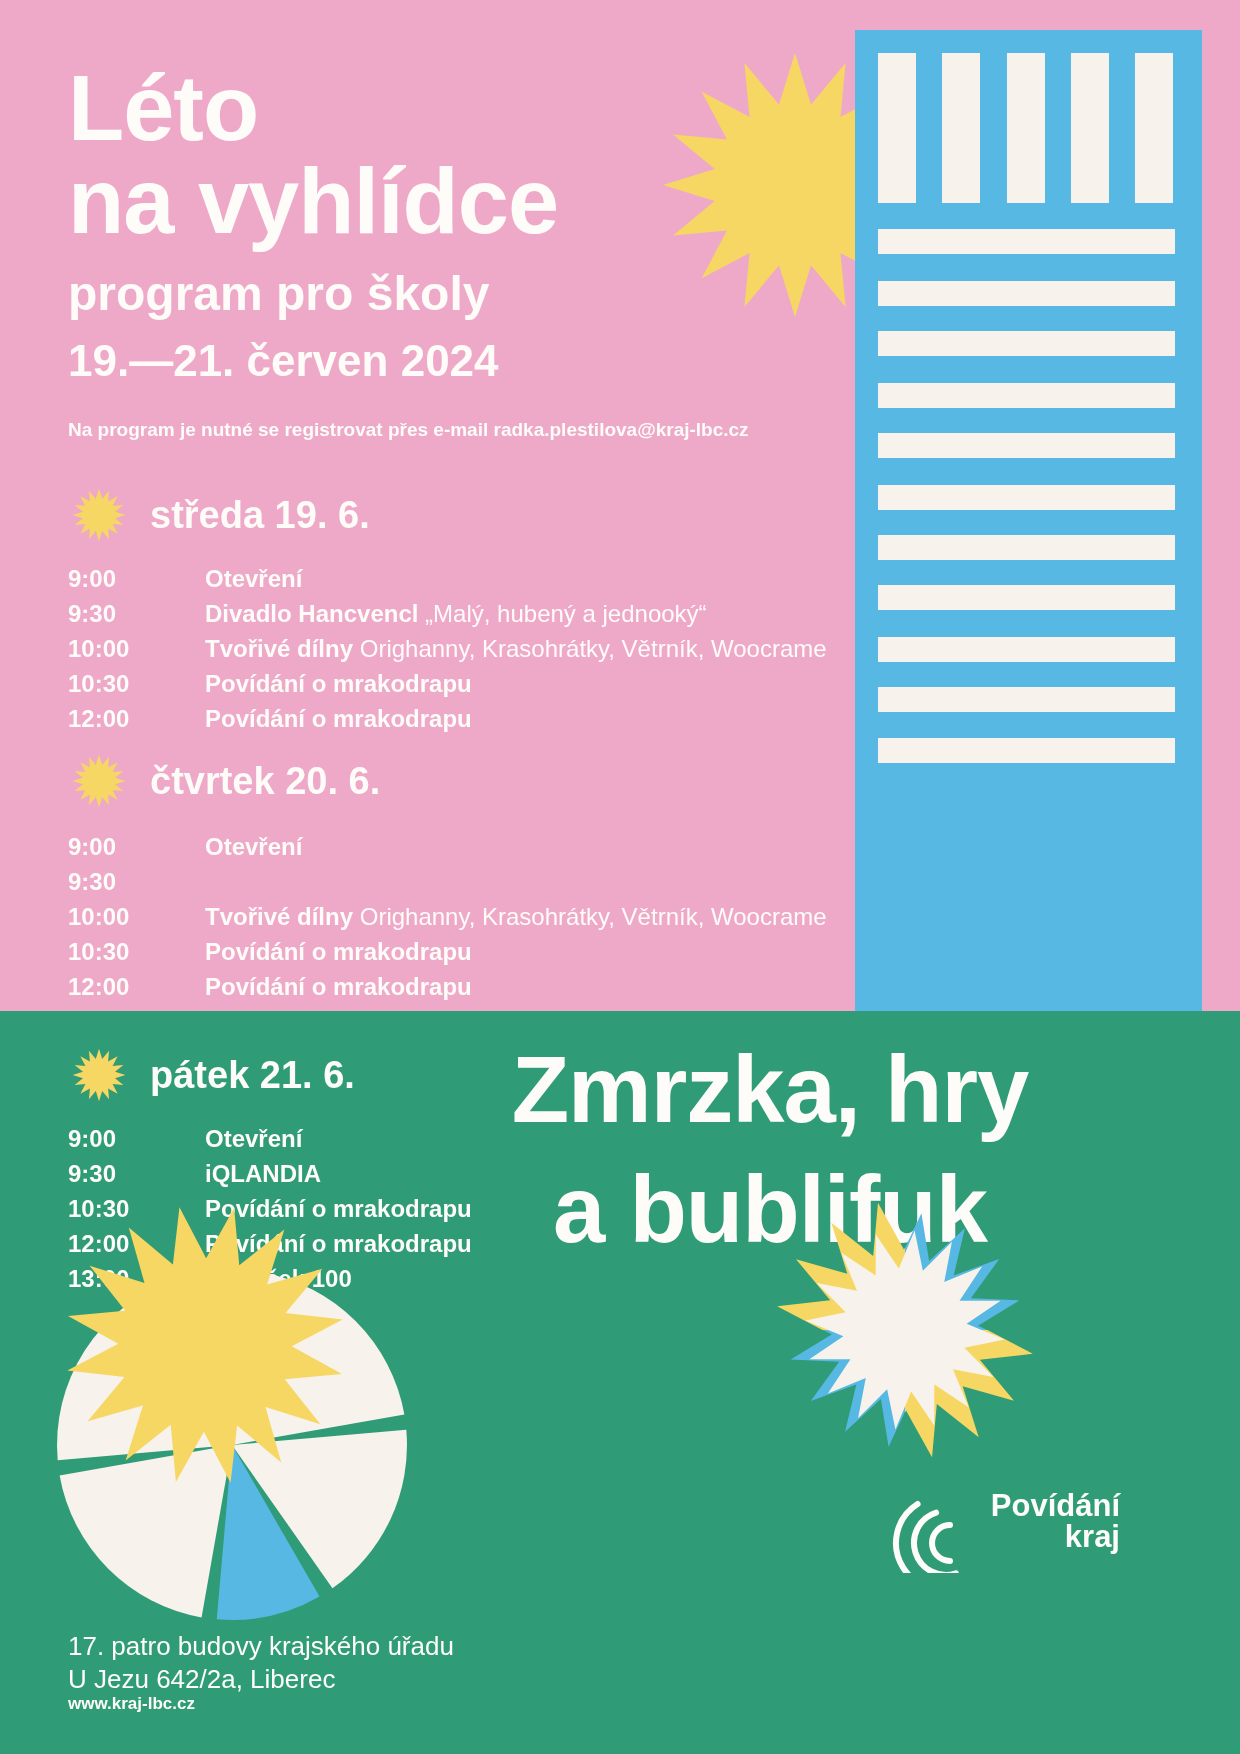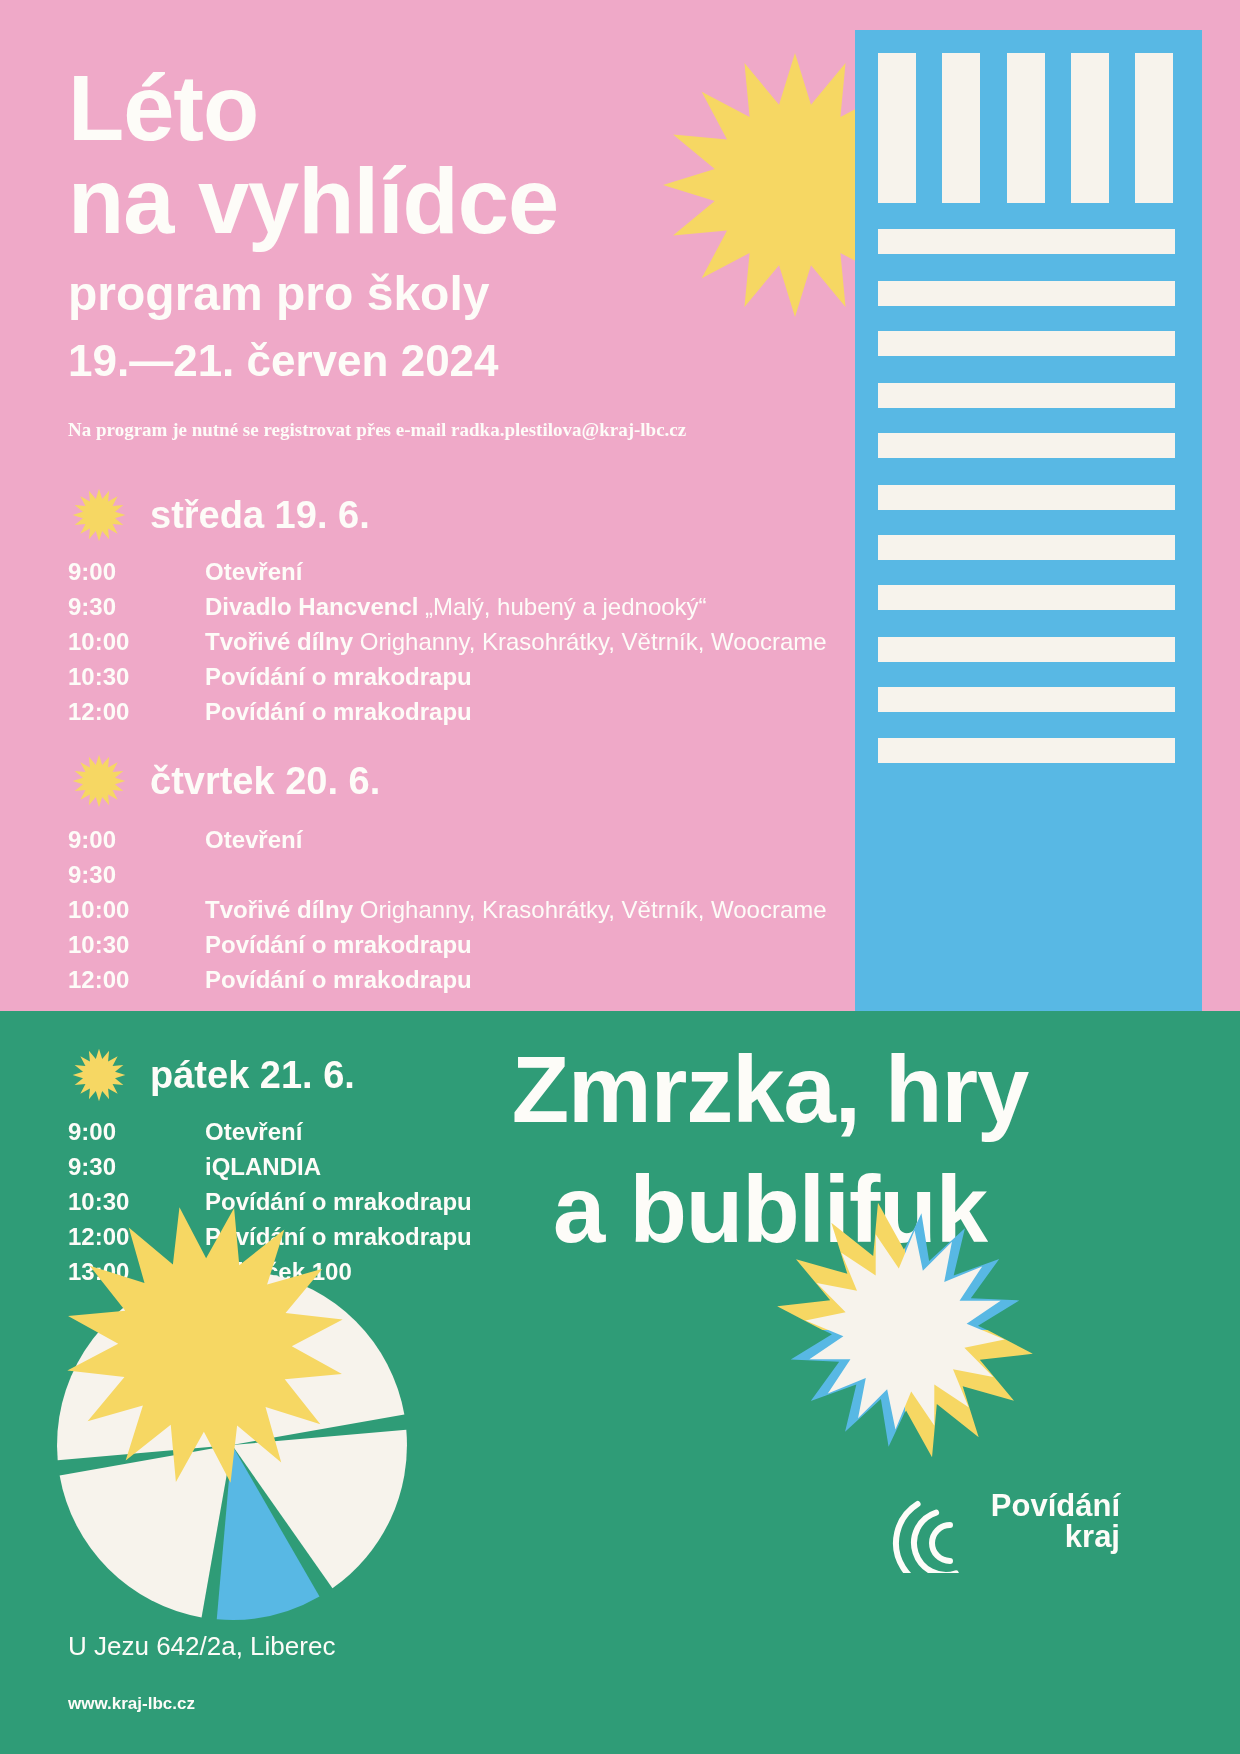--- a/index.html
+++ b/index.html
@@ -12,26 +12,26 @@
   .pink-bg{left:0;top:0;width:1240px;height:1011px;background:#efa9c8;}
   .green-bg{left:0;top:1011px;width:1240px;height:743px;background:#2f9c77;}
   .blue-col{left:855px;top:30px;width:347px;height:981px;background:#58b8e4;}
   .vbar,.hbar{position:absolute;background:#f7f3ec;}
   .vbar{width:38px;height:150px;top:23px;}
   .hbar{left:23px;width:297px;height:25px;}
   .txt{color:#fdfcf8;}
   .title{left:68px;top:62px;font-size:92px;font-weight:bold;line-height:93px;letter-spacing:-1px;}
   .subtitle{left:68px;top:266px;font-size:48px;font-weight:bold;}
   .dates{left:68px;top:336px;font-size:44px;font-weight:bold;}
-  .note{left:68px;top:419px;font-size:19px;font-weight:bold;font-family:Liberation Serif, serif;}
+  .note{left:68px;top:419px;font-size:19px;font-weight:bold;}
   .day-header{height:58px;display:flex;align-items:center;gap:22px;}
   .day-header .sun{width:58px;height:58px;flex:0 0 auto;}
   .day-label{font-size:38px;font-weight:bold;color:#fdfcf8;}
   .rows{display:flex;flex-direction:column;}
-  .event-row{height:35px;display:flex;align-items:flex-start;font-size:24px;color:#fdfcf8;}
+  .event-row{height:35px;display:flex;align-items:flex-end;font-size:24px;color:#fdfcf8;}
   .event-row .time{width:137px;font-weight:bold;flex:0 0 auto;}
   .event-row .desc b{font-weight:bold;}
   .event-row .detail{font-weight:normal;}
   .highlight{left:460px;top:1030px;width:620px;text-align:center;
     font-size:94px;font-weight:bold;line-height:120px;letter-spacing:-1px;}
   .footer-address{left:68px;top:1630px;font-size:26px;line-height:33px;font-weight:normal;}
   .footer-web{left:68px;top:1694px;font-size:17px;font-weight:bold;}
   .logo-text{left:975px;top:1490px;width:145px;text-align:right;
     font-size:31px;font-weight:bold;line-height:31px;color:#fdfcf8;}
   svg{display:block;}
@@ -196,20 +196,21 @@
   <g clip-path="url(#clipBLTR)">
     <use href="#star16" fill="#58b8e4" transform="translate(205,210) scale(1.18) rotate(8)"></use>
   </g>
   <g clip-path="url(#clipTLBR)">
     <use href="#star16" fill="#f6d763" transform="translate(205,210) scale(1.30) rotate(-12)"></use>
   </g>
   <use href="#star16" fill="#f7f3ec" transform="translate(205,210) scale(1.00) rotate(28)"></use>
 </svg>
 
 <div class="abs txt footer-address">
+  <div>17. patro budovy krajského úřadu</div>
   <div>U Jezu 642/2a, Liberec</div>
 </div>
 <div class="abs txt footer-web">www.kraj-lbc.cz</div>
 
 <svg class="abs" style="left:878px;top:1478px" width="100" height="95" viewBox="0 0 100 95">
   <path d="M 72 83 A 18 18 0 0 1 72 47" fill="none" stroke="#fdfcf8" stroke-width="6" stroke-linecap="round"></path>
   <path d="M 68 97 A 32 32 0 0 1 68 33" fill="none" stroke="#fdfcf8" stroke-width="6" stroke-linecap="round" transform="rotate(-18 68 65)"></path>
   <path d="M 64 111 A 46 46 0 0 1 64 19" fill="none" stroke="#fdfcf8" stroke-width="6" stroke-linecap="round" transform="rotate(-32 64 65)"></path>
 </svg>
 <div class="abs logo-text">

